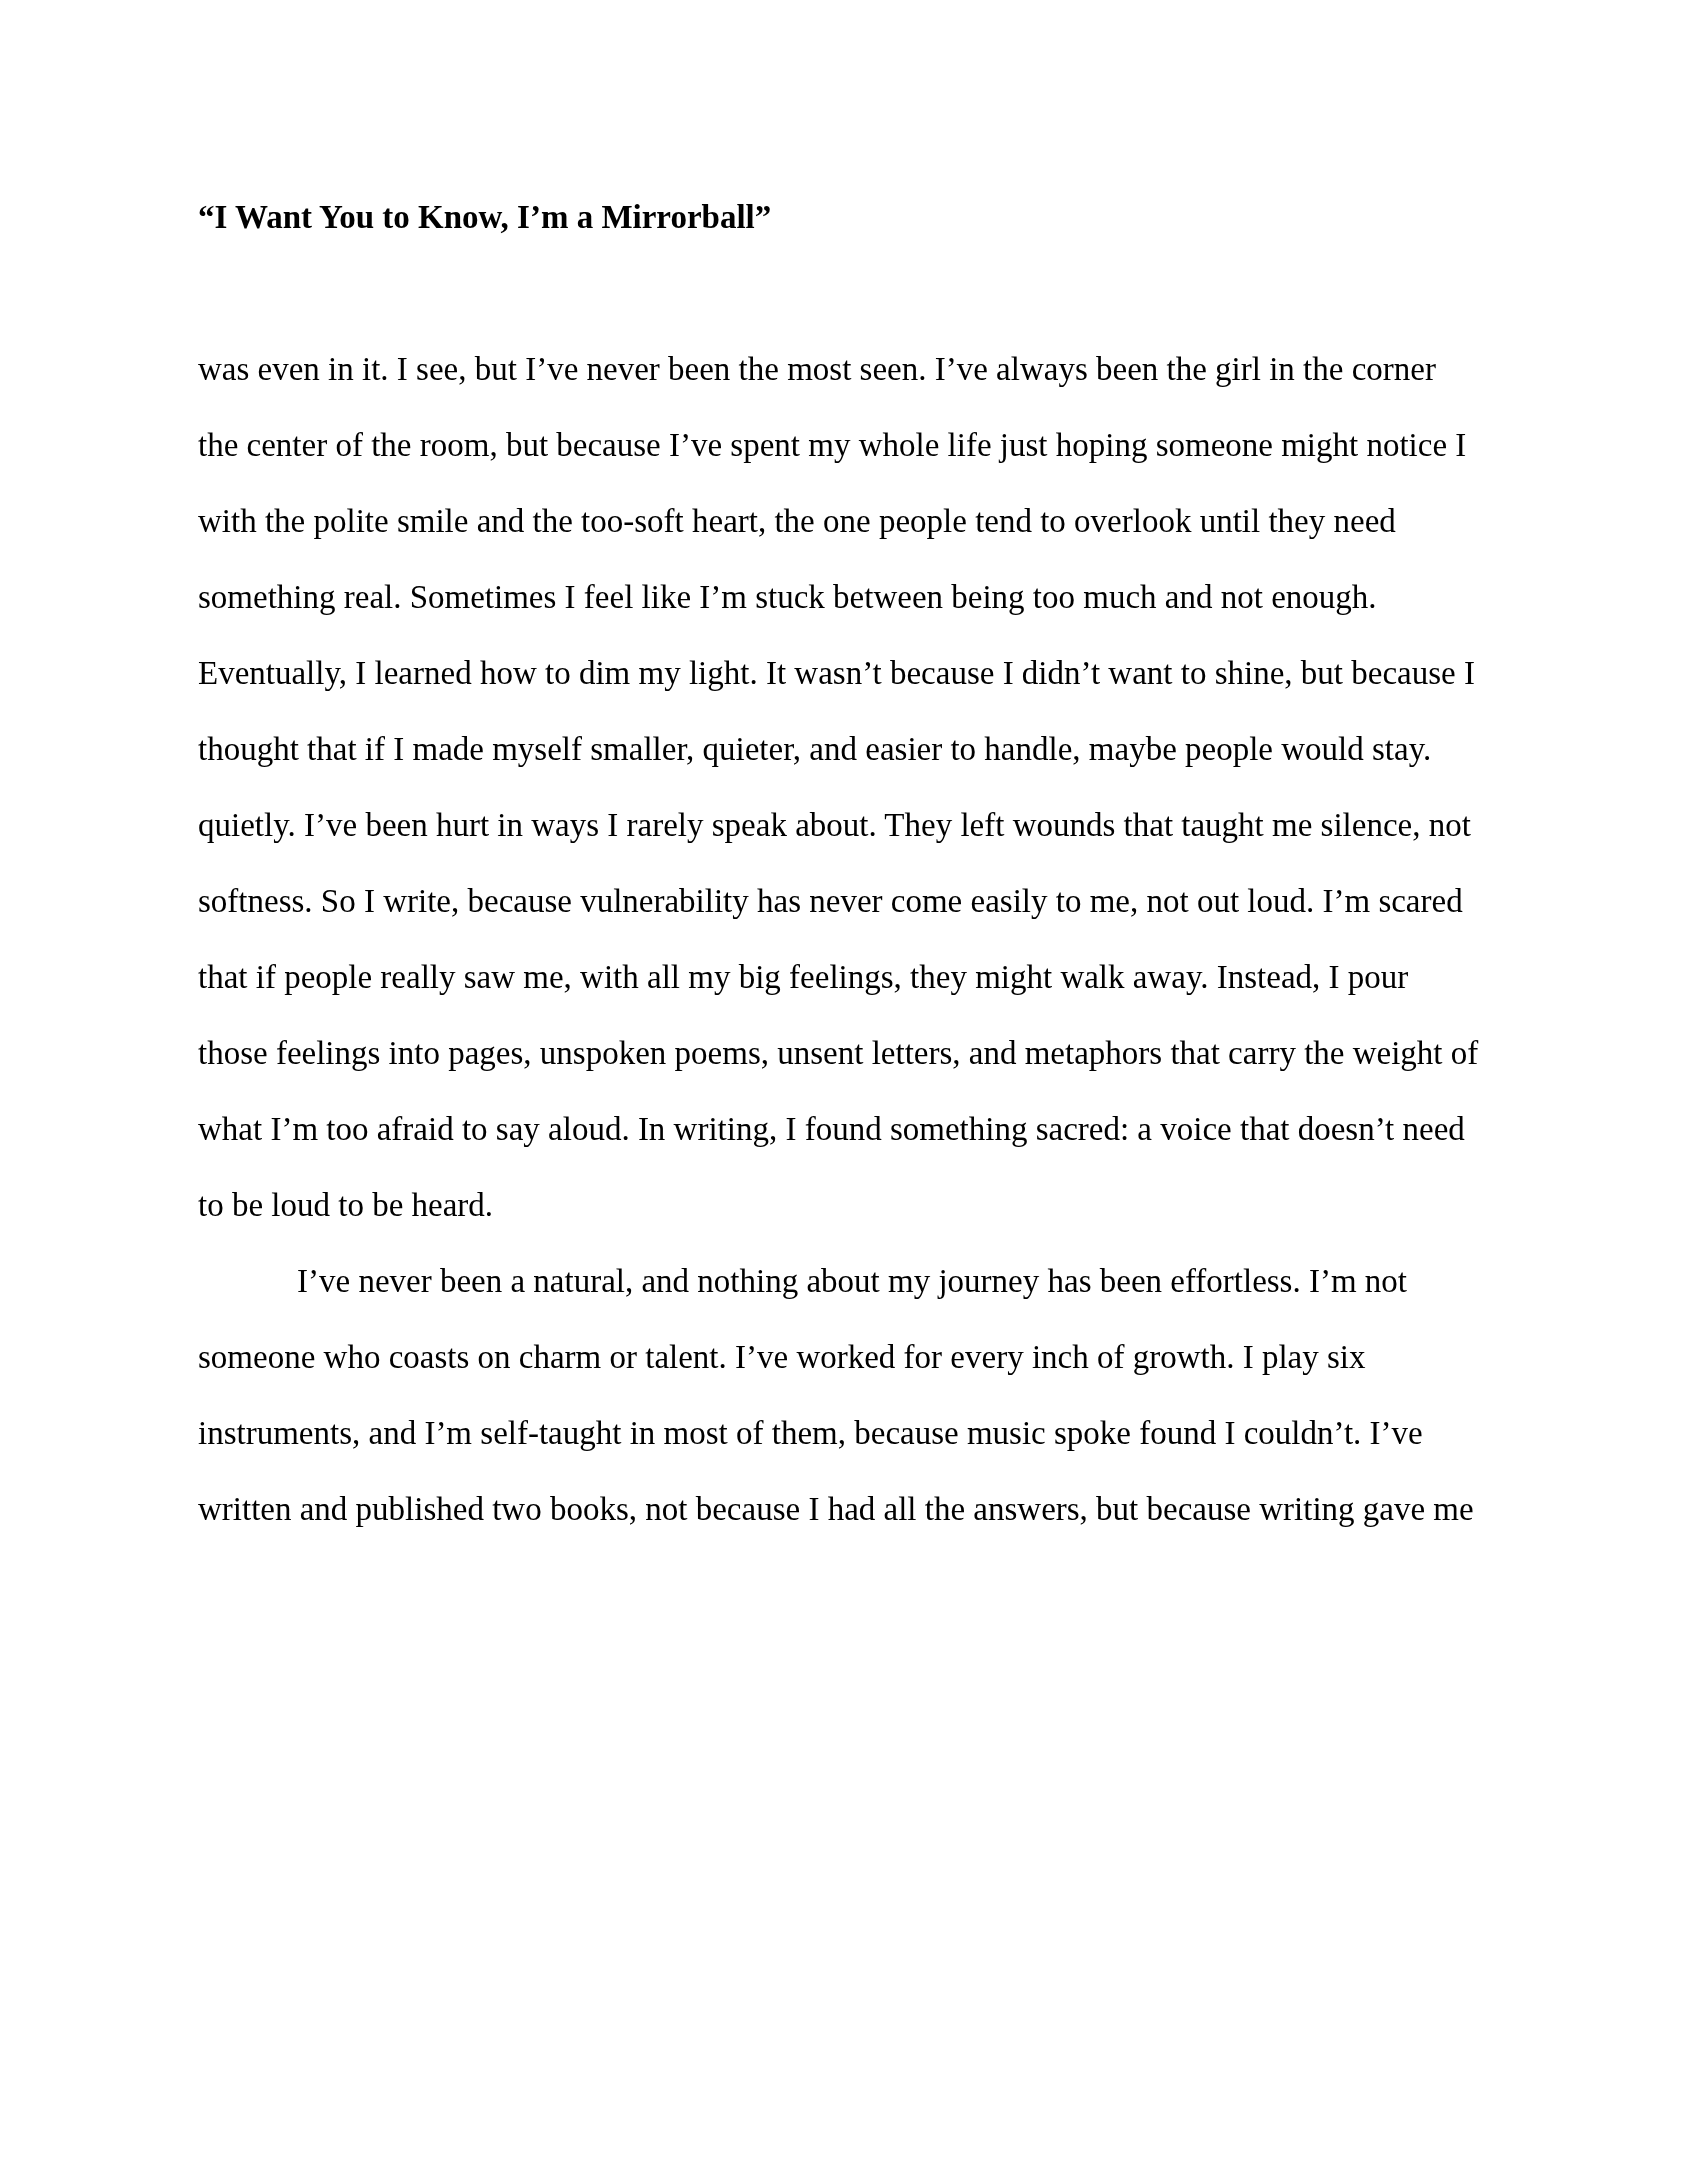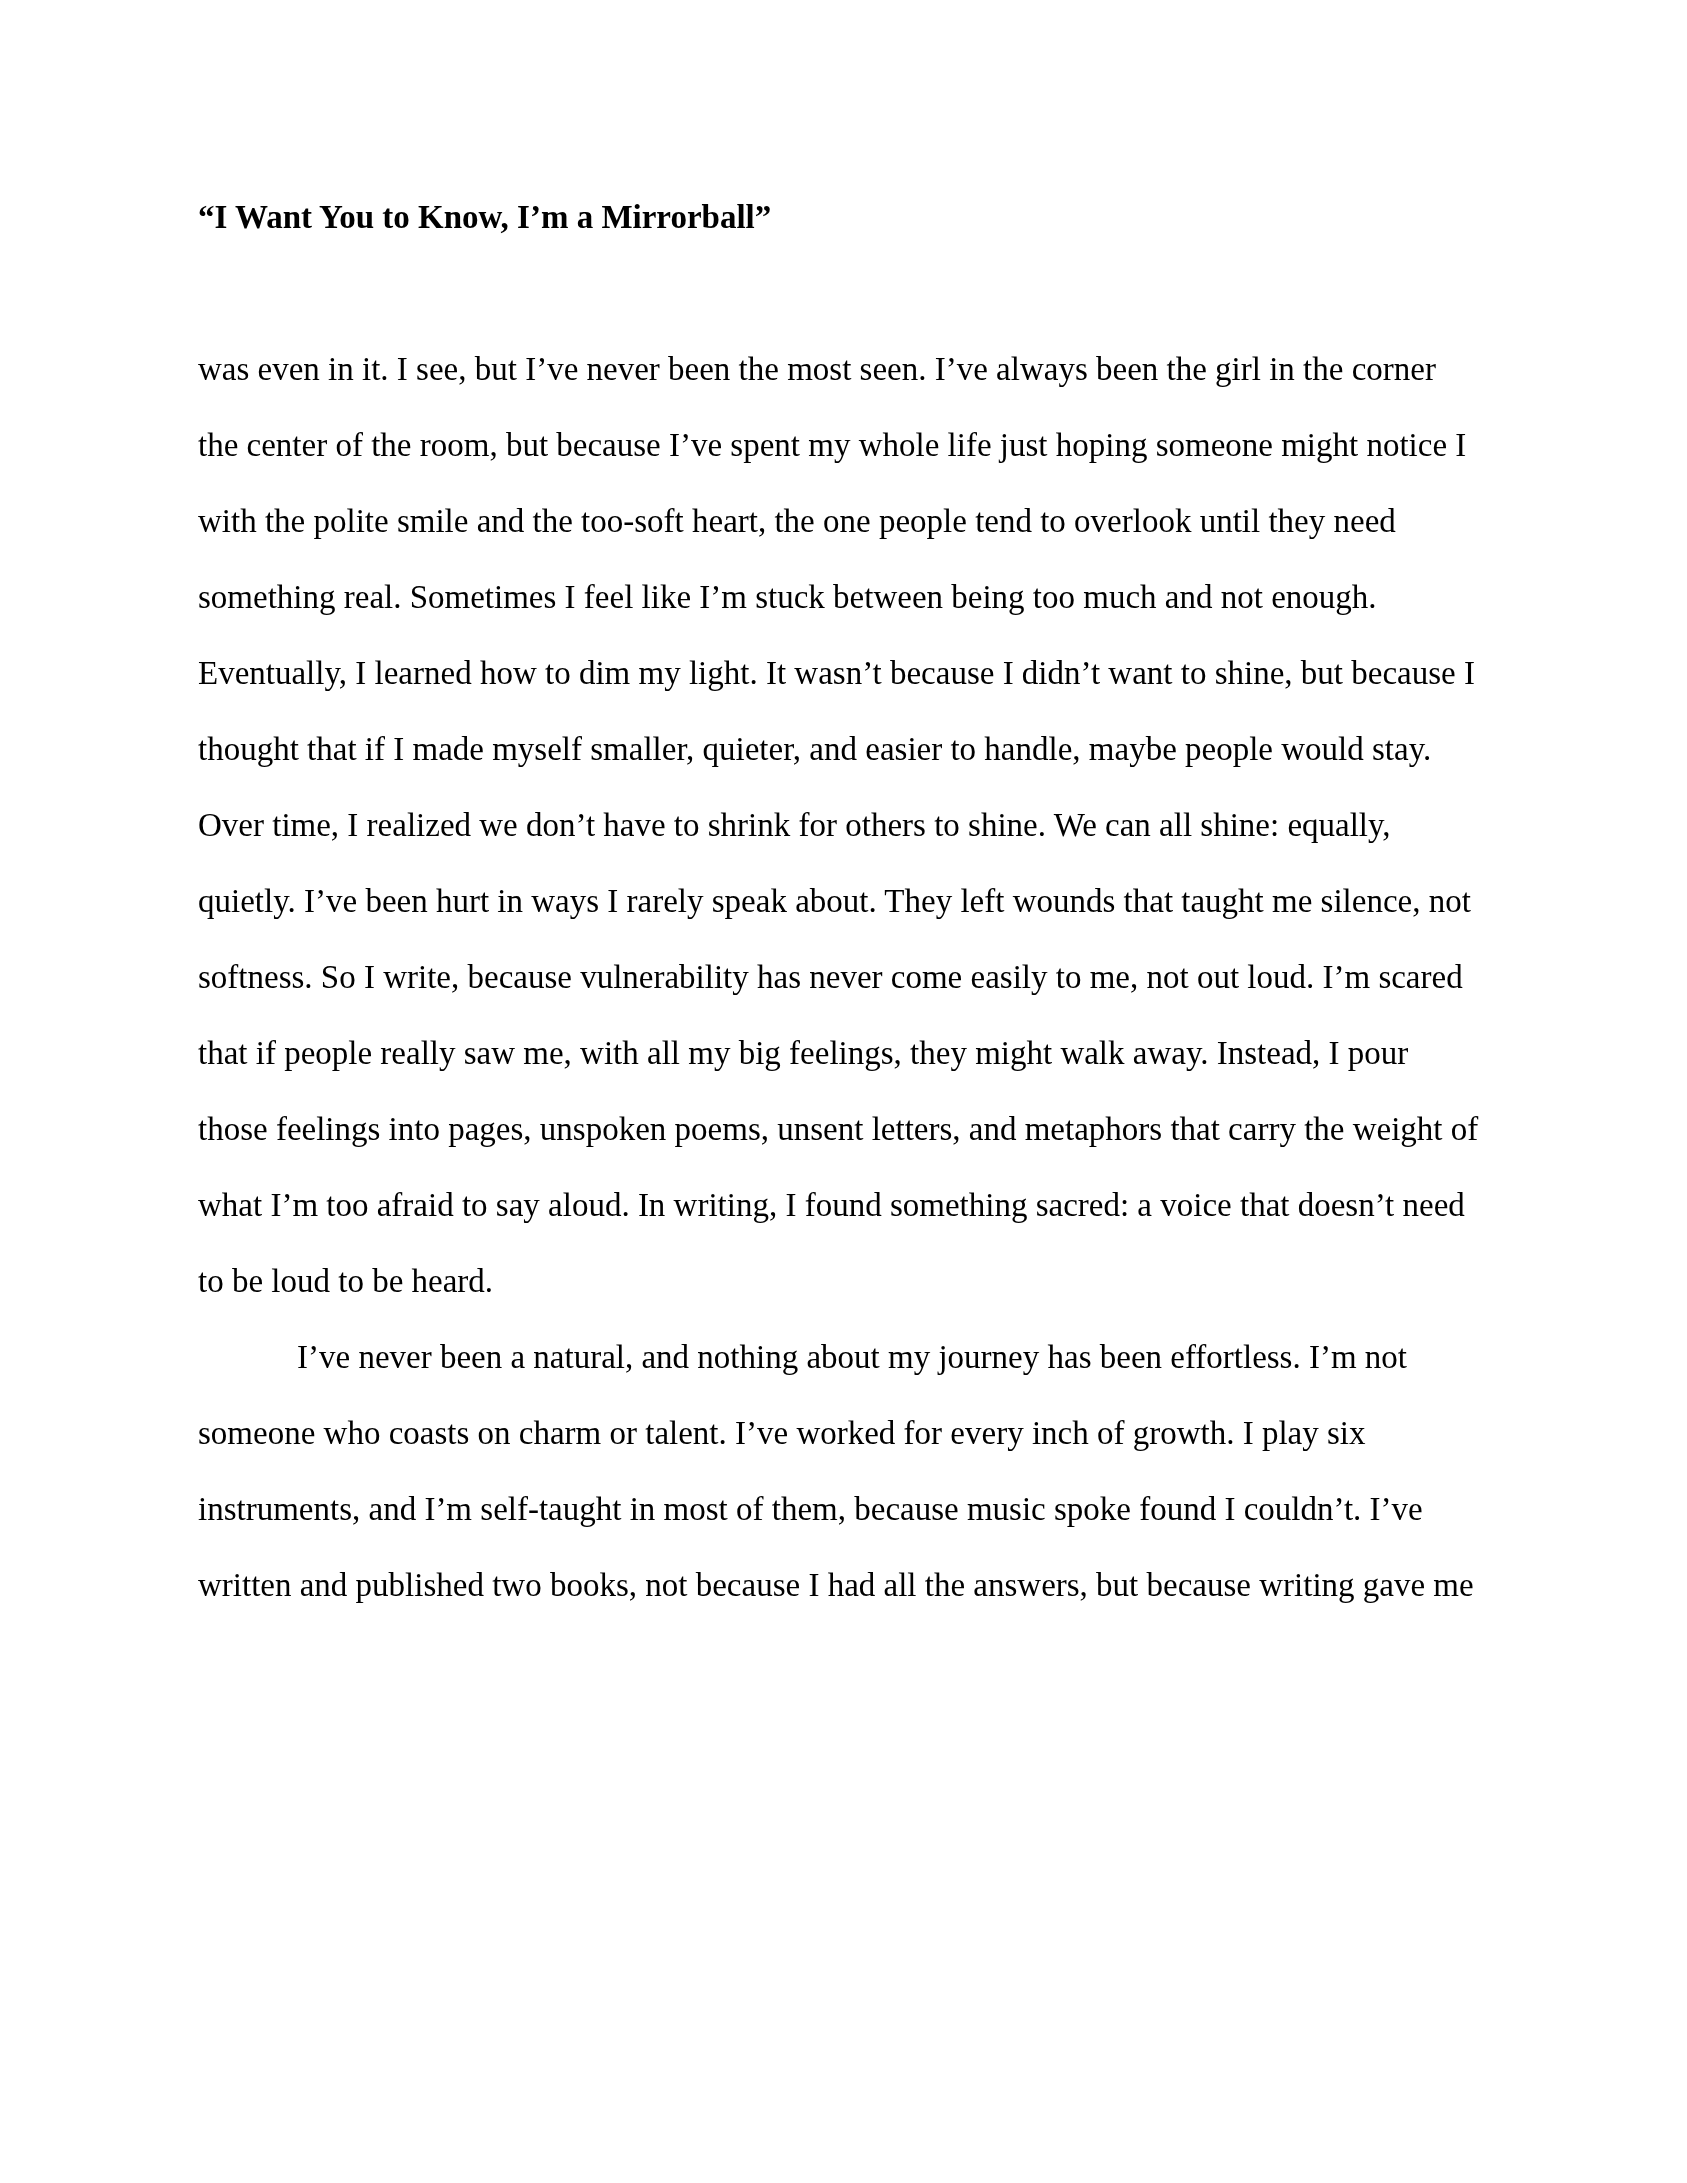--- a/index.html
+++ b/index.html
@@ -62,21 +62,20 @@
     <h1 class="title">“I Want You to Know, I’m a Mirrorball”</h1>
     <div class="spacer"></div>
 
     <div class="paragraph">
       <span class="line">was even in it. I see, but I’ve never been the most seen. I’ve always been the girl in the corner</span>
       <span class="line">the center of the room, but because I’ve spent my whole life just hoping someone might notice I</span>
       <span class="line">with the polite smile and the too-soft heart, the one people tend to overlook until they need</span>
       <span class="line">something real. Sometimes I feel like I’m stuck between being too much and not enough.</span>
       <span class="line">Eventually, I learned how to dim my light. It wasn’t because I didn’t want to shine, but because I</span>
       <span class="line">thought that if I made myself smaller, quieter, and easier to handle, maybe people would stay.</span>
-      <span class="line">Over time, I realized we don’t have to shrink for others to shine. We can all shine: equally,</span>
       <span class="line">quietly. I’ve been hurt in ways I rarely speak about. They left wounds that taught me silence, not</span>
       <span class="line">softness. So I write, because vulnerability has never come easily to me, not out loud. I’m scared</span>
       <span class="line">that if people really saw me, with all my big feelings, they might walk away. Instead, I pour</span>
       <span class="line">those feelings into pages, unspoken poems, unsent letters, and metaphors that carry the weight of</span>
       <span class="line">what I’m too afraid to say aloud. In writing, I found something sacred: a voice that doesn’t need</span>
       <span class="line">to be loud to be heard.</span>
     </div>
 
     <div class="paragraph">
       <span class="line indent">I’ve never been a natural, and nothing about my journey has been effortless. I’m not</span>

